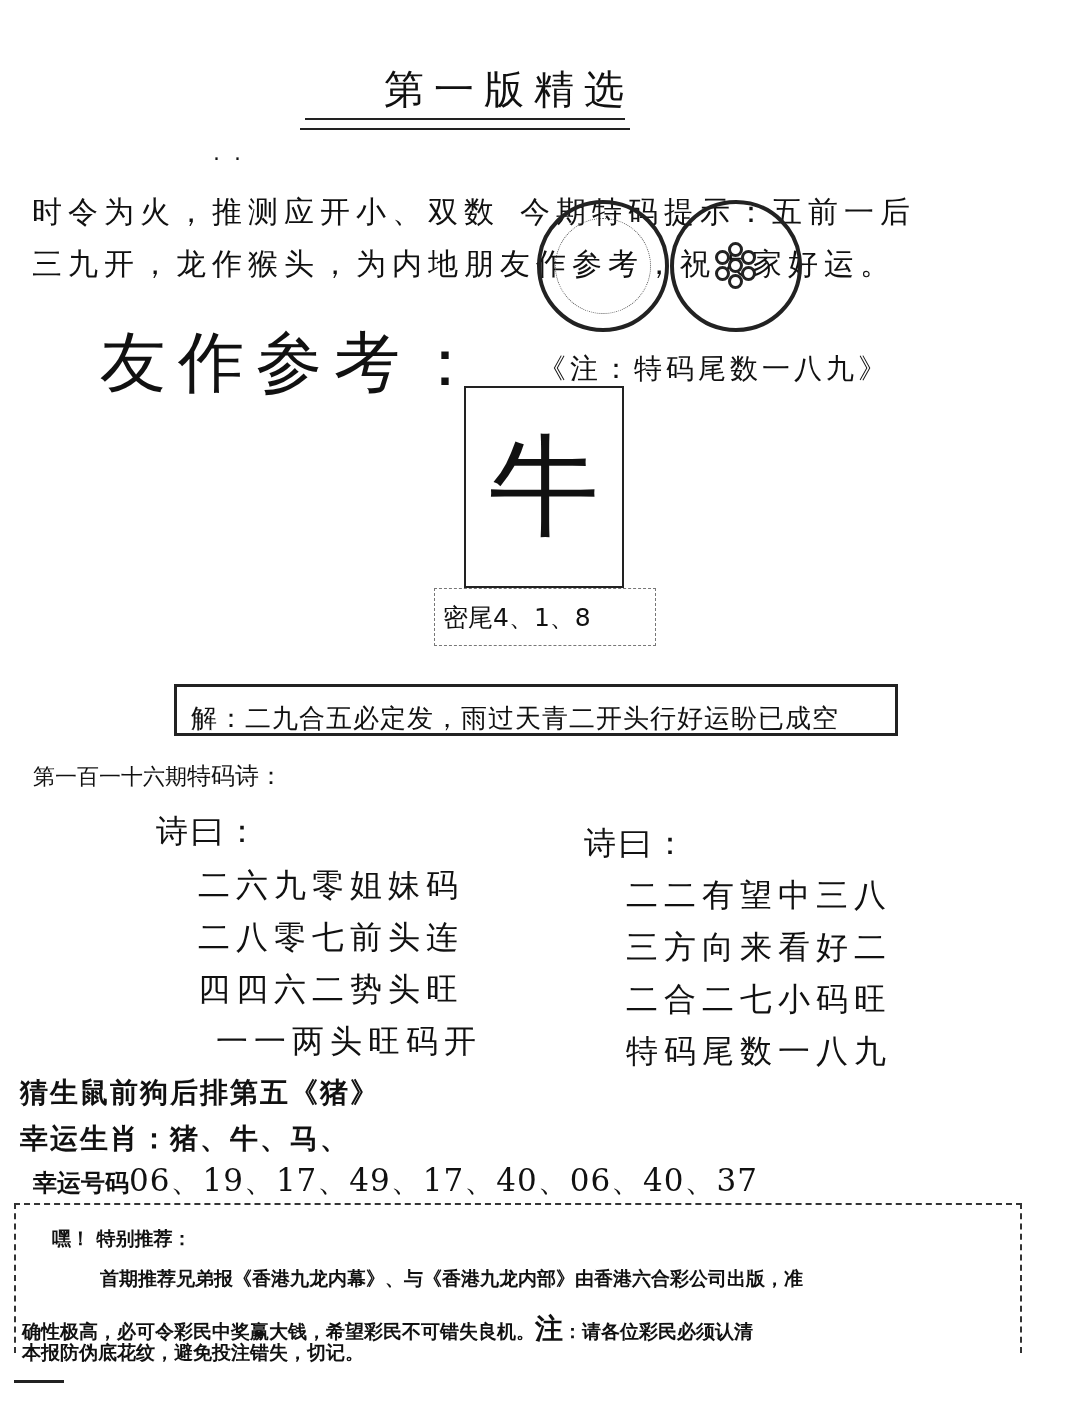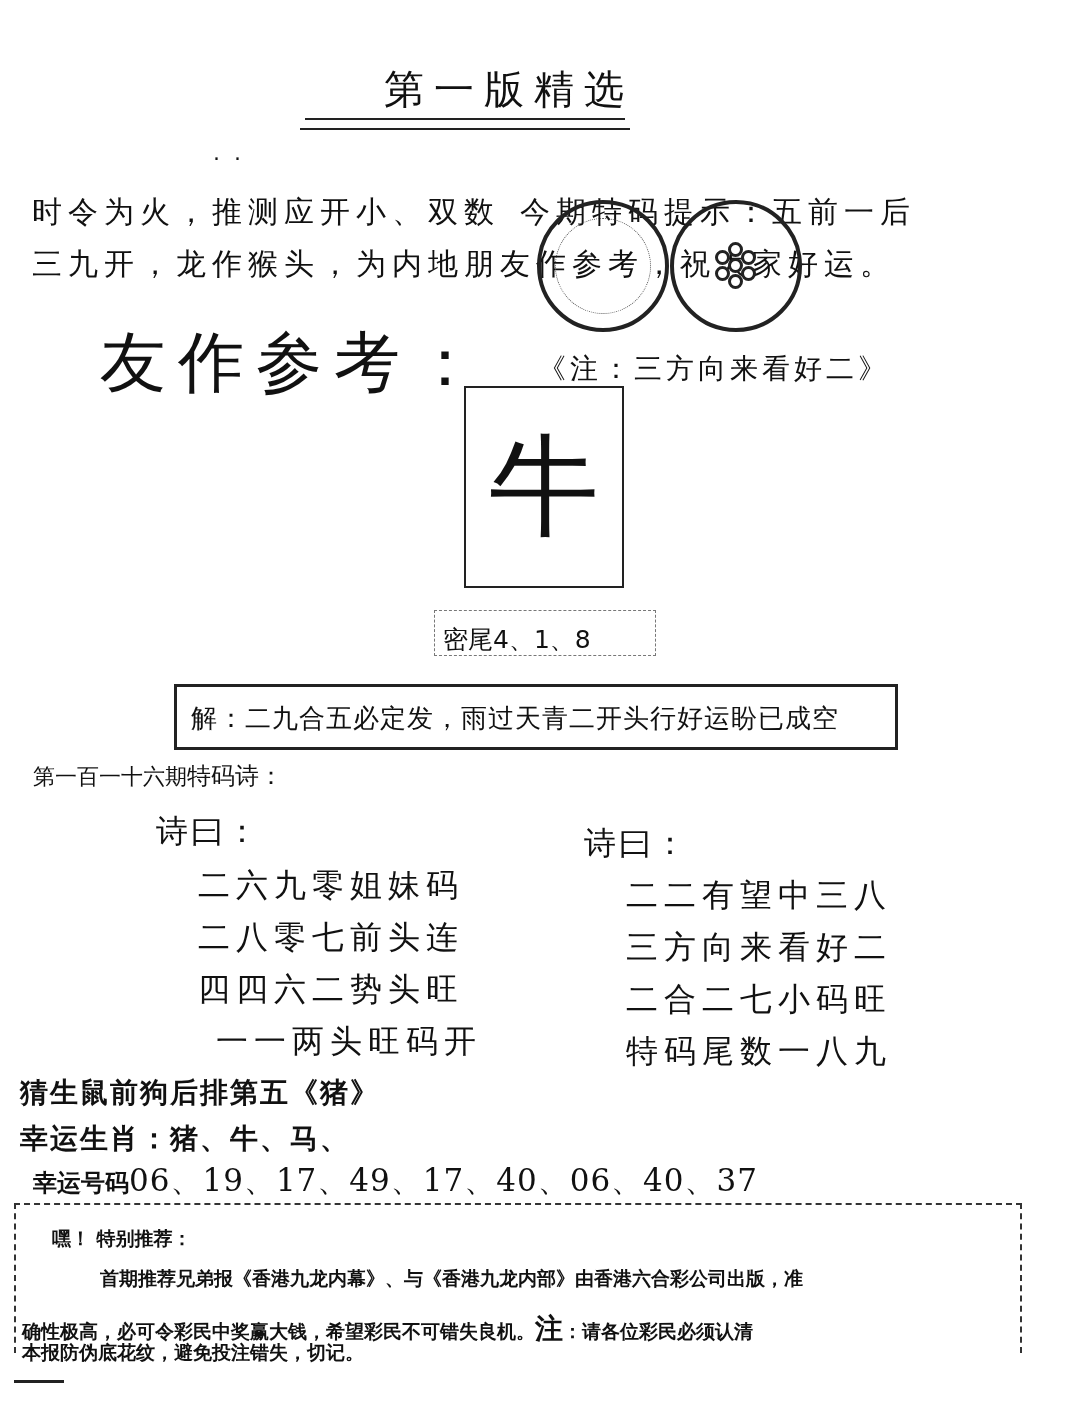--- a/index.html
+++ b/index.html
@@ -10,23 +10,23 @@
     .title-rule { left:305px; width:320px; height:2px; background:#222; }
     .dots { left:213px; top:140px; font-size:22px; letter-spacing:14px; }
     .intro { left:32px; font-size:30px; letter-spacing:6px; }
     .stamp { width:132px; height:132px; border:4px solid #222; border-radius:50%; box-sizing:border-box; }
     .stamp-inner { position:absolute; left:38px; top:38px; width:48px; height:48px; }
     .stamp-dot { position:absolute; width:15px; height:15px; border:3px solid #222; border-radius:50%; background:#fff; box-sizing:border-box; }
     .zizhao { left:100px; top:318px; font-size:66px; letter-spacing:12px; font-family:"DejaVu Serif", serif; }
     .note-company { left:538px; top:350px; font-size:28px; letter-spacing:4px; }
     .char-box { left:464px; top:386px; width:160px; height:202px; border:2px solid #222; box-sizing:border-box;
                 display:flex; align-items:center; justify-content:center; font-size:110px; font-family:"DejaVu Serif", serif; }
-    .mitail-box { left:434px; top:588px; width:222px; height:46px; border:1px dashed #777; box-sizing:border-box;
-                  padding:12px 0 0 8px; font-size:25px;margin-top:22px; }
-    .jie-box { left:174px; top:684px; width:724px; height:66px; border:3px solid #222; box-sizing:border-box;
+    .mitail-box { left:434px; top:588px; width:222px; height:58px; border:1px dashed #777; box-sizing:border-box;
+                  padding:12px 0 0 8px; font-size:25px; }
+    .jie-box { left:174px; top:684px; width:724px; height:52px; border:3px solid #222; box-sizing:border-box;
                padding:14px 0 0 14px; font-size:26px; letter-spacing:1px; }
     .issue { left:33px; top:760px; font-size:22px; }
     .issue b { font-size:24px; font-weight:normal; }
     .poem-head { font-size:32px; letter-spacing:3px; }
     .poem-line { font-size:32px; letter-spacing:6px; }
     .zodiac { left:20px; font-size:28px; font-weight:bold; letter-spacing:2px; }
     .lucky-num { left:33px; top:1160px; font-size:24px; font-weight:bold; }
     .lucky-num .nums { font-family:"DejaVu Serif", serif; font-weight:normal; font-size:31px; letter-spacing:1px; }
     .rec-box { left:14px; top:1203px; width:1008px; height:150px; border:2px dashed #333; border-bottom:none; box-sizing:border-box; }
     .rec-text { font-size:19px; font-weight:bold; }
@@ -56,21 +56,21 @@
     <div class="stamp-dot" style="left:3px;top:8px;"></div>
     <div class="stamp-dot" style="left:29px;top:8px;"></div>
     <div class="stamp-dot" style="left:16px;top:16px;"></div>
     <div class="stamp-dot" style="left:3px;top:24px;"></div>
     <div class="stamp-dot" style="left:29px;top:24px;"></div>
     <div class="stamp-dot" style="left:16px;top:32px;"></div>
   </div>
 </div>
 
 <div class="abs zizhao">友作参考：</div>
-<div class="abs note-company">《注：三方向来看好二》</div>
+<div class="abs note-company">《注：特码尾数一八九》</div>
 <div class="abs char-box">
   <span>牛</span>
 </div>
 <div class="abs mitail-box">
   <span>密尾4、1、8</span>
 </div>
 
 <div class="abs jie-box">
   <span>解：二九合五必定发，雨过天青二开头行好运盼已成空</span>
 </div>

